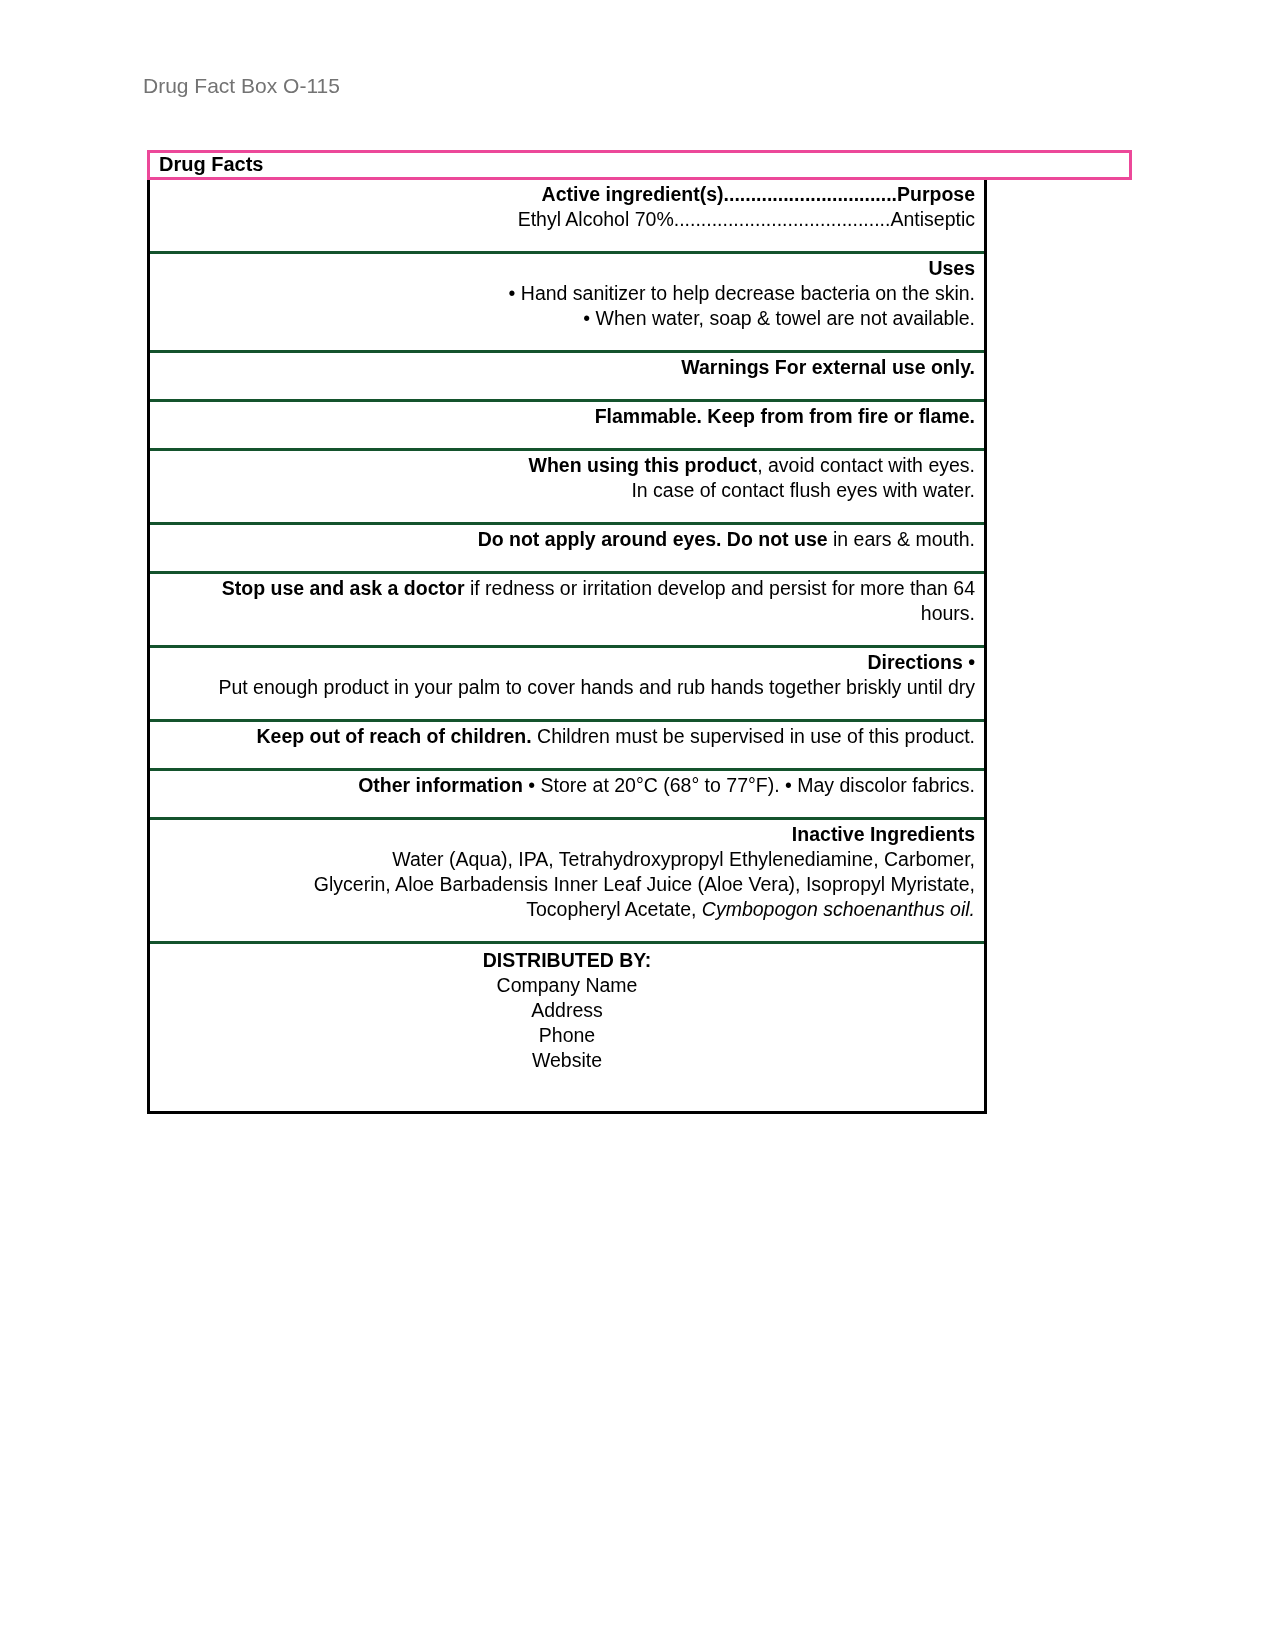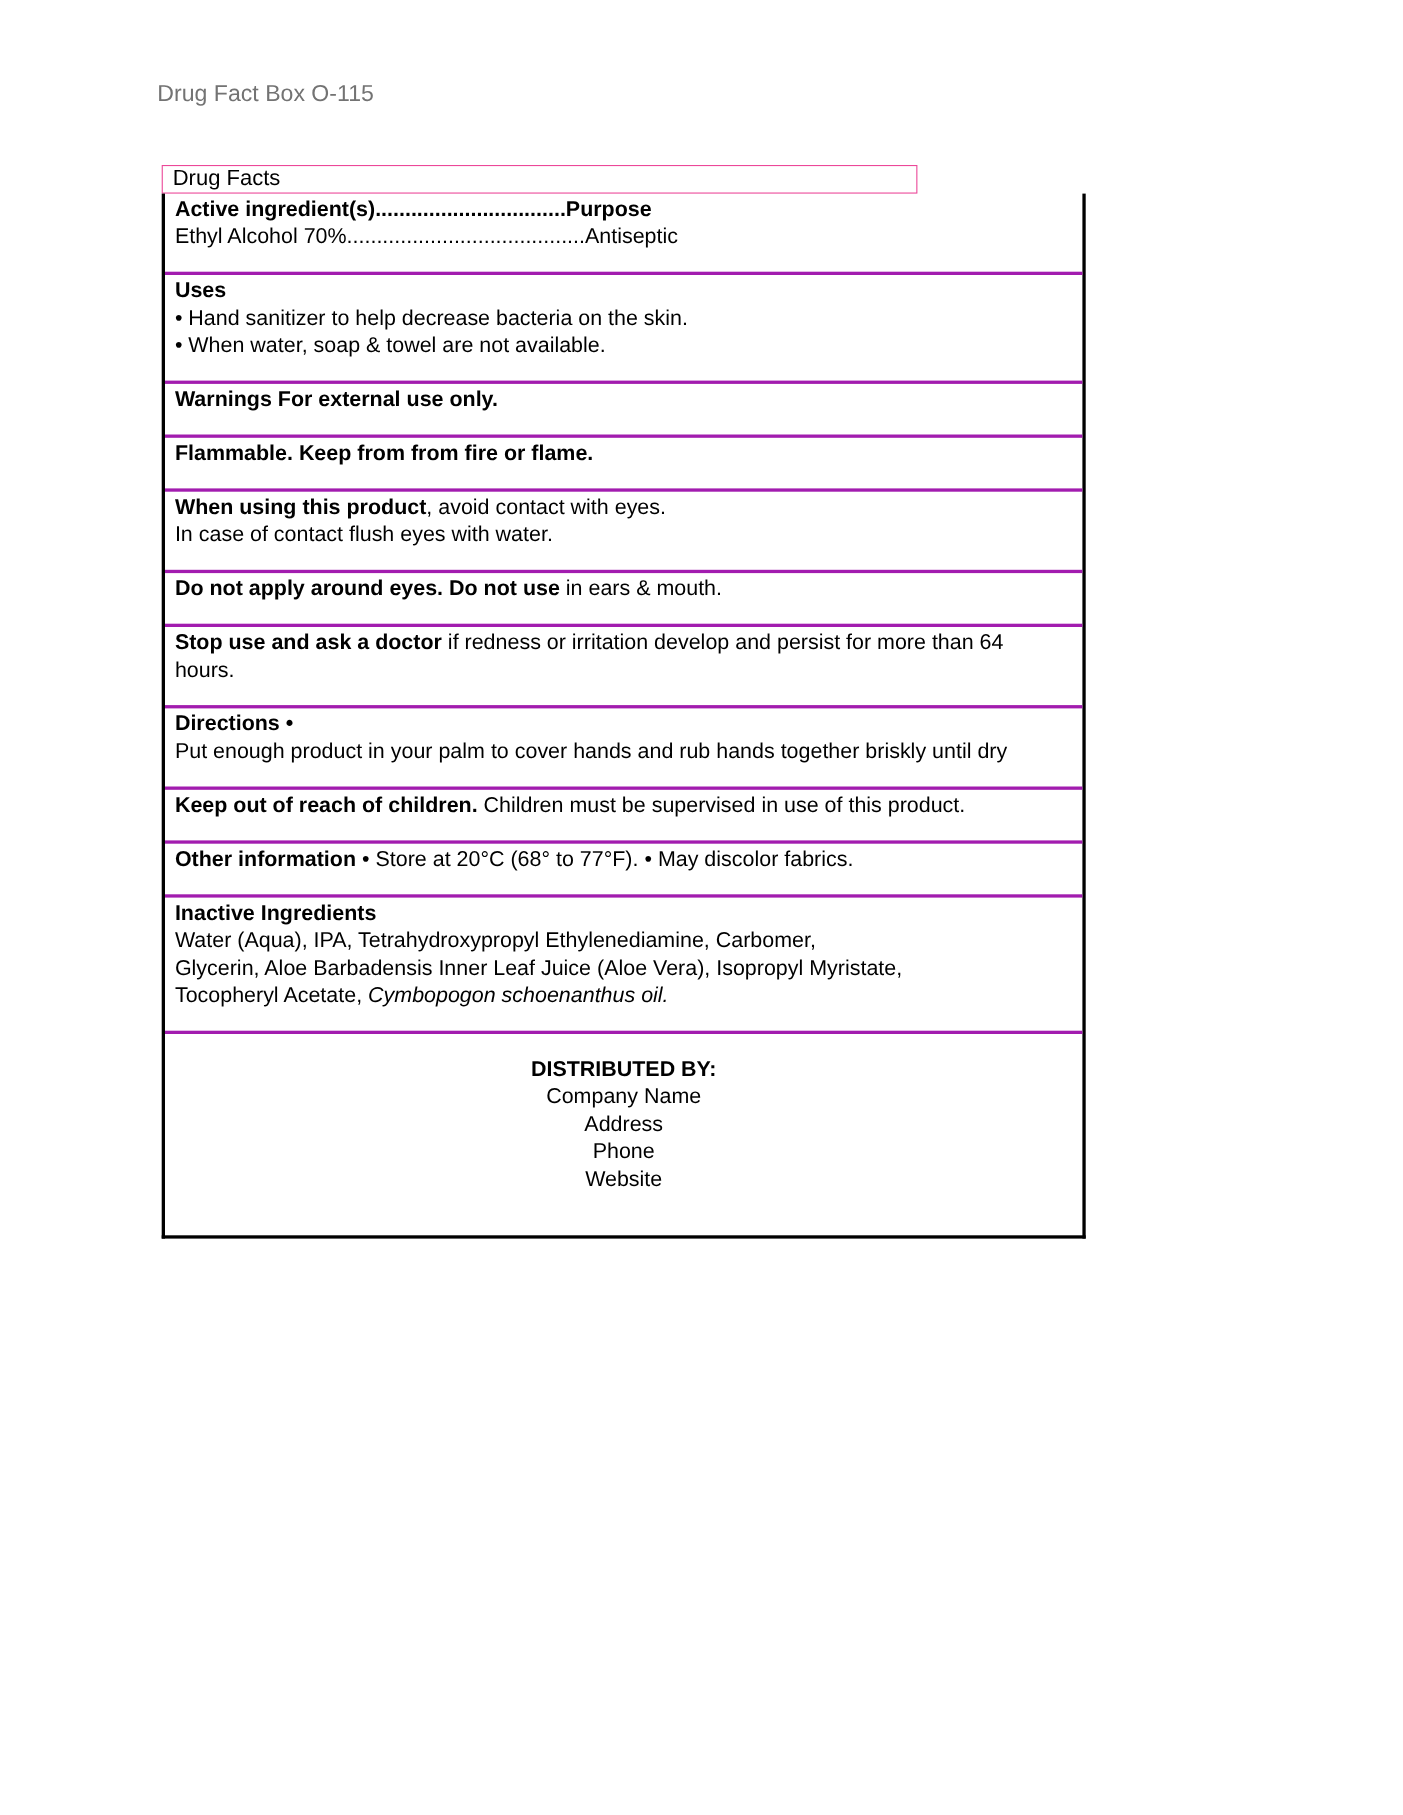--- a/index.html
+++ b/index.html
@@ -20,41 +20,42 @@
     line-height: 26px;
     color: #737373;
   }
   .dfb {
     position: absolute;
     left: 147px;
     top: 150px;
     width: 845px;
   }
   .dfb-header {
-    width: 687px;
-    border: 1px solid #ec4899;
+    width: 985px;
+    border: 3px solid #ec4899;
     padding: 1px 9px 2px 9px;
     font-size: 20px;
     line-height: 21px;
-    font-weight: normal;
+    font-weight: bold;
   }
   .dfb-body {
     width: 840px;
     border: 3px solid #000000;
     border-top: none;
   }
   .dfb-row {
     font-size: 19.5px;
     line-height: 25px;
     padding: 2px 9px 19px 9px;
-    border-bottom: 3px solid #a21caf;
+    border-bottom: 3px solid #14532d;
+    text-align: right;
   }
   .dfb-row:last-child {
     border-bottom: none;
-    padding-top: 20px;
+    padding-top: 4px;
     padding-bottom: 38px;
   }
   .dfb-row.center { text-align: center; }
   .dfb-line { min-height: 25px; }
   .seg-b { font-weight: bold; }
   .seg-i { font-style: italic; }
 </style>
 </head>
 <body>
 

